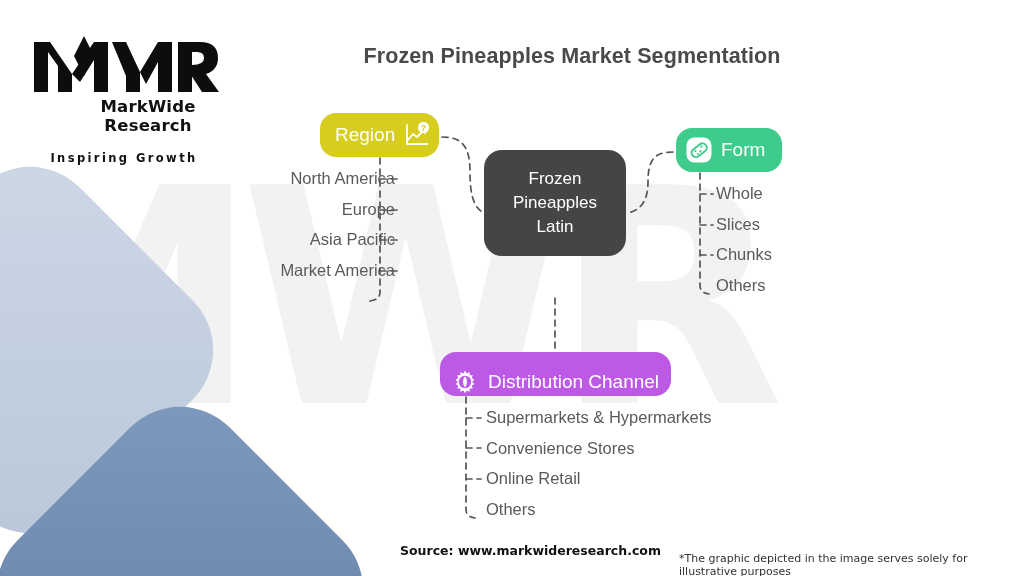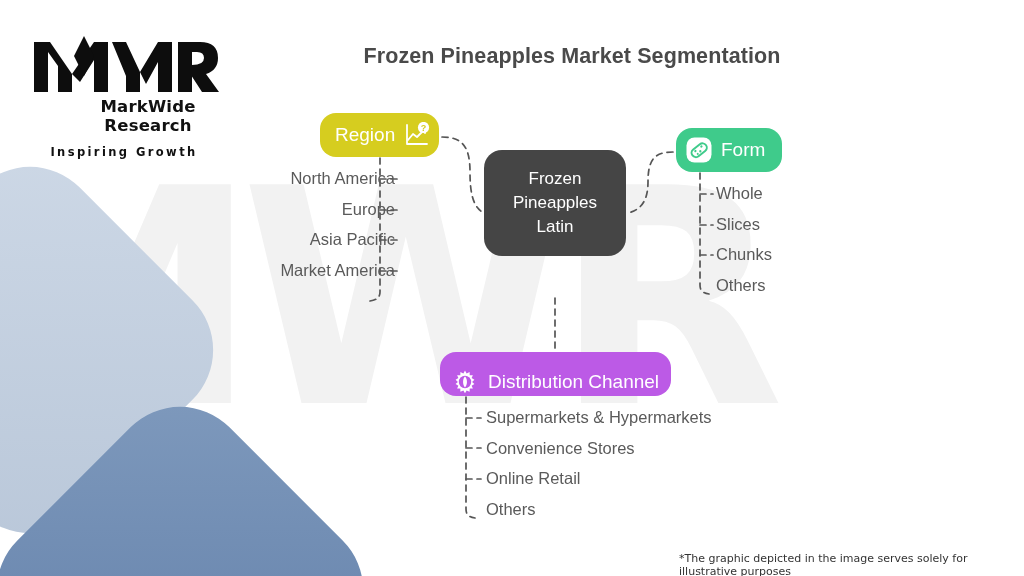--- a/index.html
+++ b/index.html
@@ -39,21 +39,21 @@
   .logo{position:absolute;left:28px;top:32px;width:192px;text-align:center;}
   .logo-mark{display:block;}
   .logo-name{
     font-size:16.5px;font-weight:bold;color:#111;
     letter-spacing:.2px;margin-top:1px;
     font-family:"DejaVu Sans", sans-serif;
     margin-left:48px;
   }
   .logo-tag{
     font-size:11.5px;font-weight:bold;color:#111;
-    letter-spacing:2.4px;margin-top:10px;
+    letter-spacing:2.4px;margin-top:16px;
     font-family:"DejaVu Sans", sans-serif;
   }
 
   
   .title{
     position:absolute;left:0;top:44px;width:1024px;
     text-align:center;padding-left:120px;box-sizing:border-box;
     font-size:21.5px;font-weight:bold;color:#4a4a4a;
     letter-spacing:.1px;
   }
@@ -220,15 +220,16 @@
   <div class="leaf form-leaf" style="top:184px">Whole</div>
   <div class="leaf form-leaf" style="top:215px">Slices</div>
   <div class="leaf form-leaf" style="top:245px">Chunks</div>
   <div class="leaf form-leaf" style="top:276px">Others</div>
 
   <div class="leaf dist-leaf" style="top:408px">Supermarkets &amp; Hypermarkets</div>
   <div class="leaf dist-leaf" style="top:439px">Convenience Stores</div>
   <div class="leaf dist-leaf" style="top:469px">Online Retail</div>
   <div class="leaf dist-leaf" style="top:500px">Others</div>
 
+  <div class="source">Source: www.markwideresearch.com</div>
   <div class="disclaimer">*The graphic depicted in the image serves solely for illustrative purposes</div>
 
 </div>
 
 </body></html>

